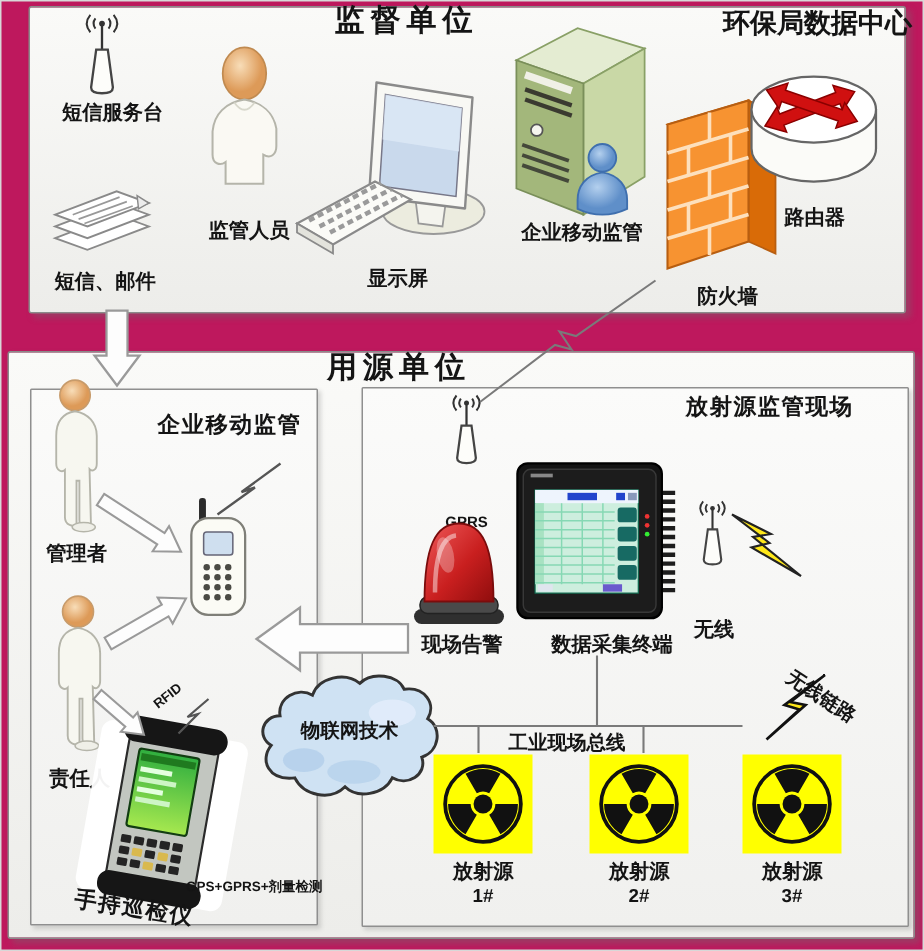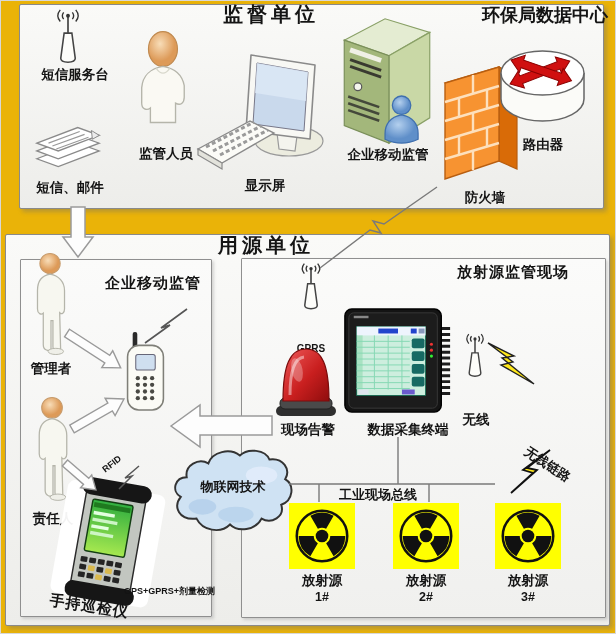--- a/index.html
+++ b/index.html
@@ -1,16 +1,16 @@
 <!DOCTYPE html>
 <html><head>
 <meta charset="utf-8">
 <style>
   html,body{margin:0;padding:0;background:#fff;}
-  #stage{position:relative;width:616px;height:634px;background:#eab308;overflow:hidden;
+  #stage{position:relative;width:616px;height:634px;background:#be185d;overflow:hidden;
          font-family:"Liberation Sans","DejaVu Sans",sans-serif;border:1px solid #d8d8d8;box-sizing:border-box;}
   .box{position:absolute;border:1.6px solid #8a8a8a;border-radius:2px;
        background:linear-gradient(180deg,#fafaf8 0%,#ededea 100%);
        box-shadow:3px 3px 4px rgba(110,110,110,.40);}
   .panel{position:absolute;border:1.5px solid #8f8f8f;border-radius:1px;
        background:linear-gradient(180deg,#fbfbfa 0%,#f0f0ee 100%);
        box-shadow:2px 2px 3px rgba(130,130,130,.30);}
   .lbl{position:absolute;font-size:13.5px;font-weight:700;color:#141414;
        text-align:center;line-height:1.12;white-space:nowrap;}
   .title{font-size:20px;font-weight:700;letter-spacing:4px;}

